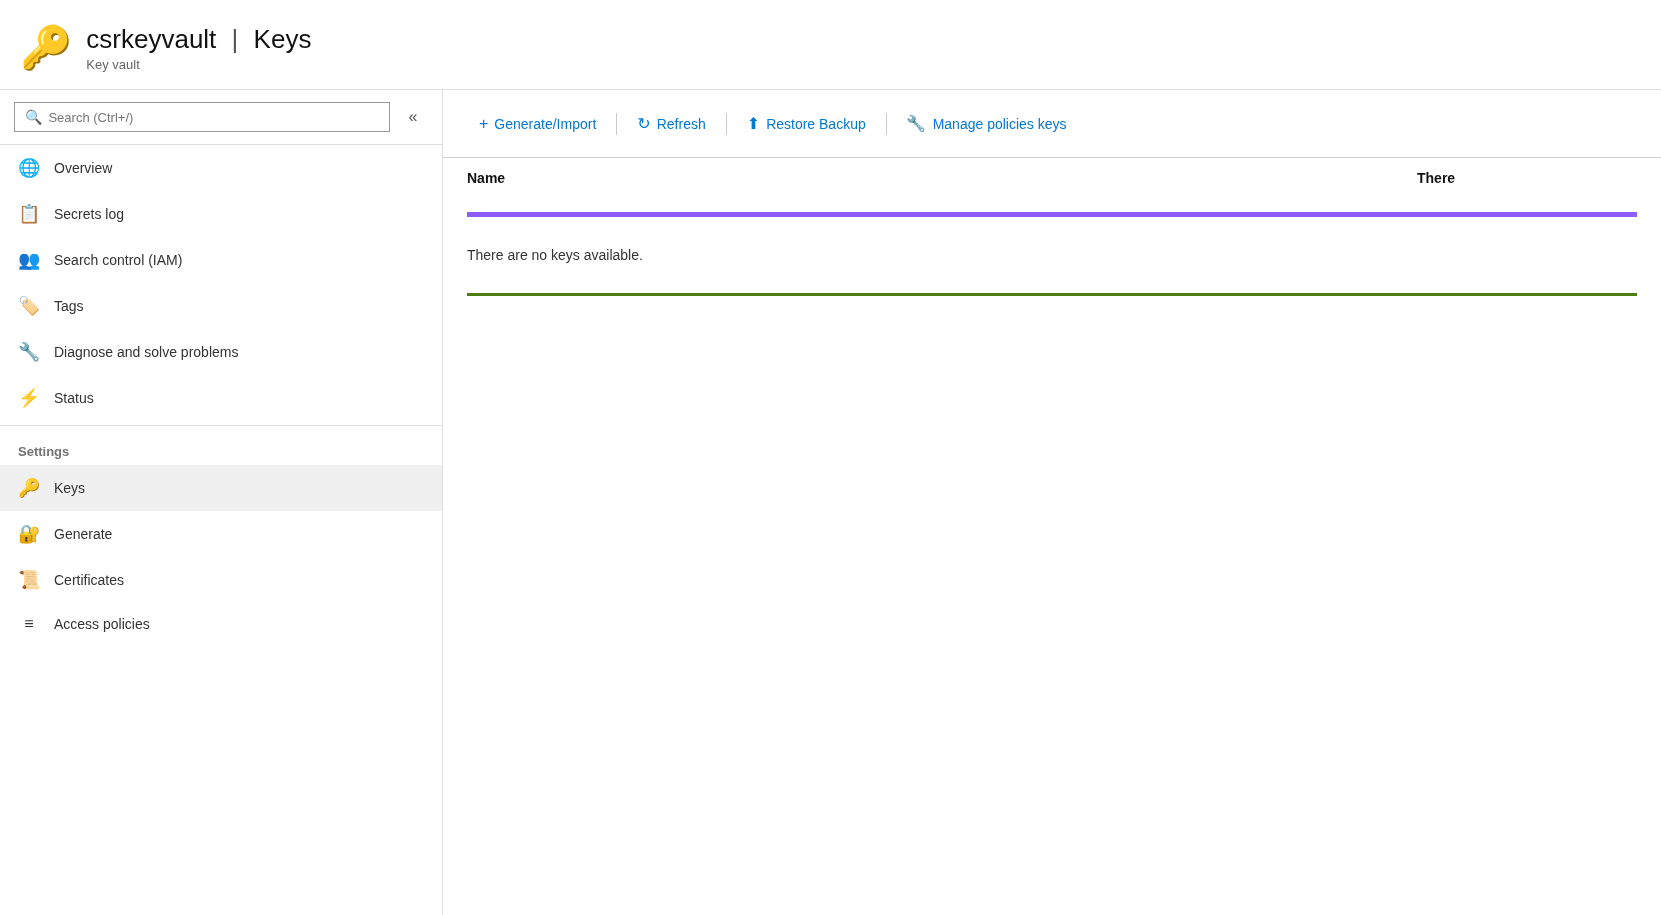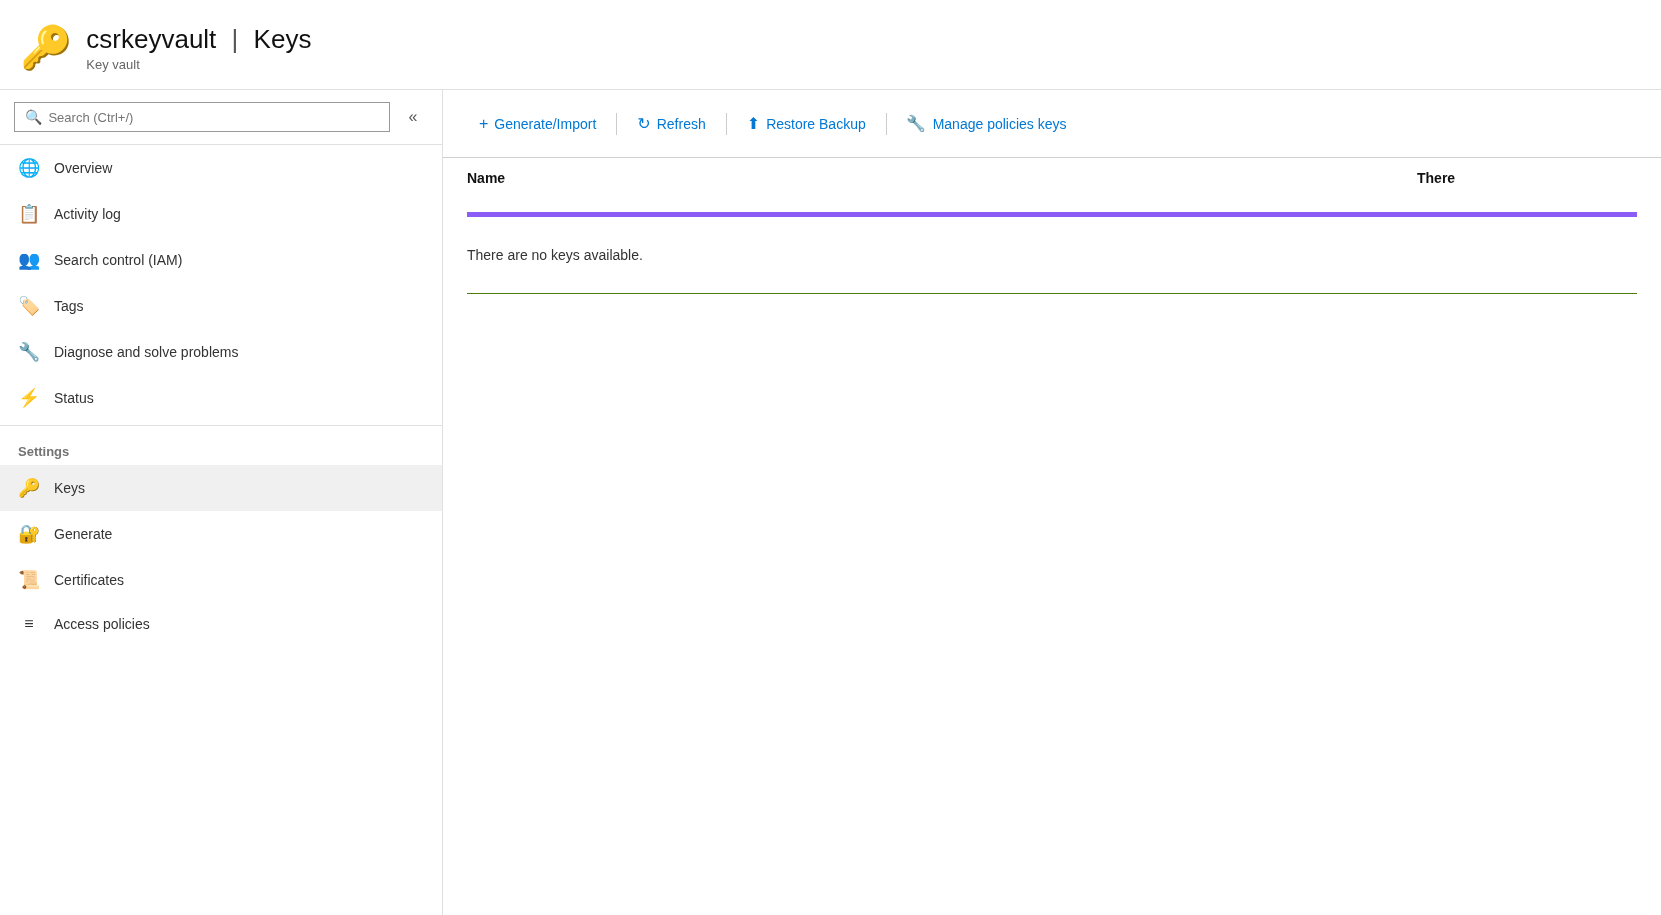--- a/index.html
+++ b/index.html
@@ -41,21 +41,21 @@
     .toolbar { display: flex; align-items: center; padding: 18px 24px; gap: 4px; border-bottom: 1px solid #d0d0d0; }
     .toolbar-btn { display: flex; align-items: center; gap: 6px; color: #0078d4; background: none; border: none; cursor: pointer; font-size: 14px; padding: 6px 12px; }
     .toolbar-btn .btn-icon { font-size: 16px; }
     .toolbar-separator { width: 1px; height: 22px; background: #ccc; margin: 0 4px; }
 
     .table-area { flex: 1; overflow-y: auto; padding: 0 24px; }
     .table-header { display: flex; padding: 12px 0 26px 0; border-bottom: 5px solid #8b5cf6; }
     .table-header-cell { font-size: 14px; font-weight: 700; color: #111; }
     .col-name { flex: 1; }
     .col-status { width: 220px; text-align: left; }
-    .table-row { display: flex; align-items: center; padding: 14px 0; border-bottom: 1px solid #4d7c0f; }
+    .table-row { display: flex; align-items: center; padding: 14px 0; border-bottom: 3px solid #4d7c0f; }
     .empty-message { color: #333; font-size: 14px; padding: 16px 0; }
   </style>
 </head>
 <body>
 
 <div class="app-container">
 
   <div class="header">
     <span class="header-icon">🔑</span>
     <div class="header-text">
@@ -79,21 +79,21 @@
         <button class="collapse-btn">«</button>
       </div>
 
       <div class="sidebar-nav">
         <div class="nav-item">
           <span class="nav-icon">🌐</span>
           <span>Overview</span>
         </div>
         <div class="nav-item">
           <span class="nav-icon">📋</span>
-          <span>Activity log</span>
+          <span>Secrets log</span>
         </div>
         <div class="nav-item">
           <span class="nav-icon">👥</span>
           <span>Search control (IAM)</span>
         </div>
         <div class="nav-item">
           <span class="nav-icon">🏷️</span>
           <span>Tags</span>
         </div>
         <div class="nav-item">

